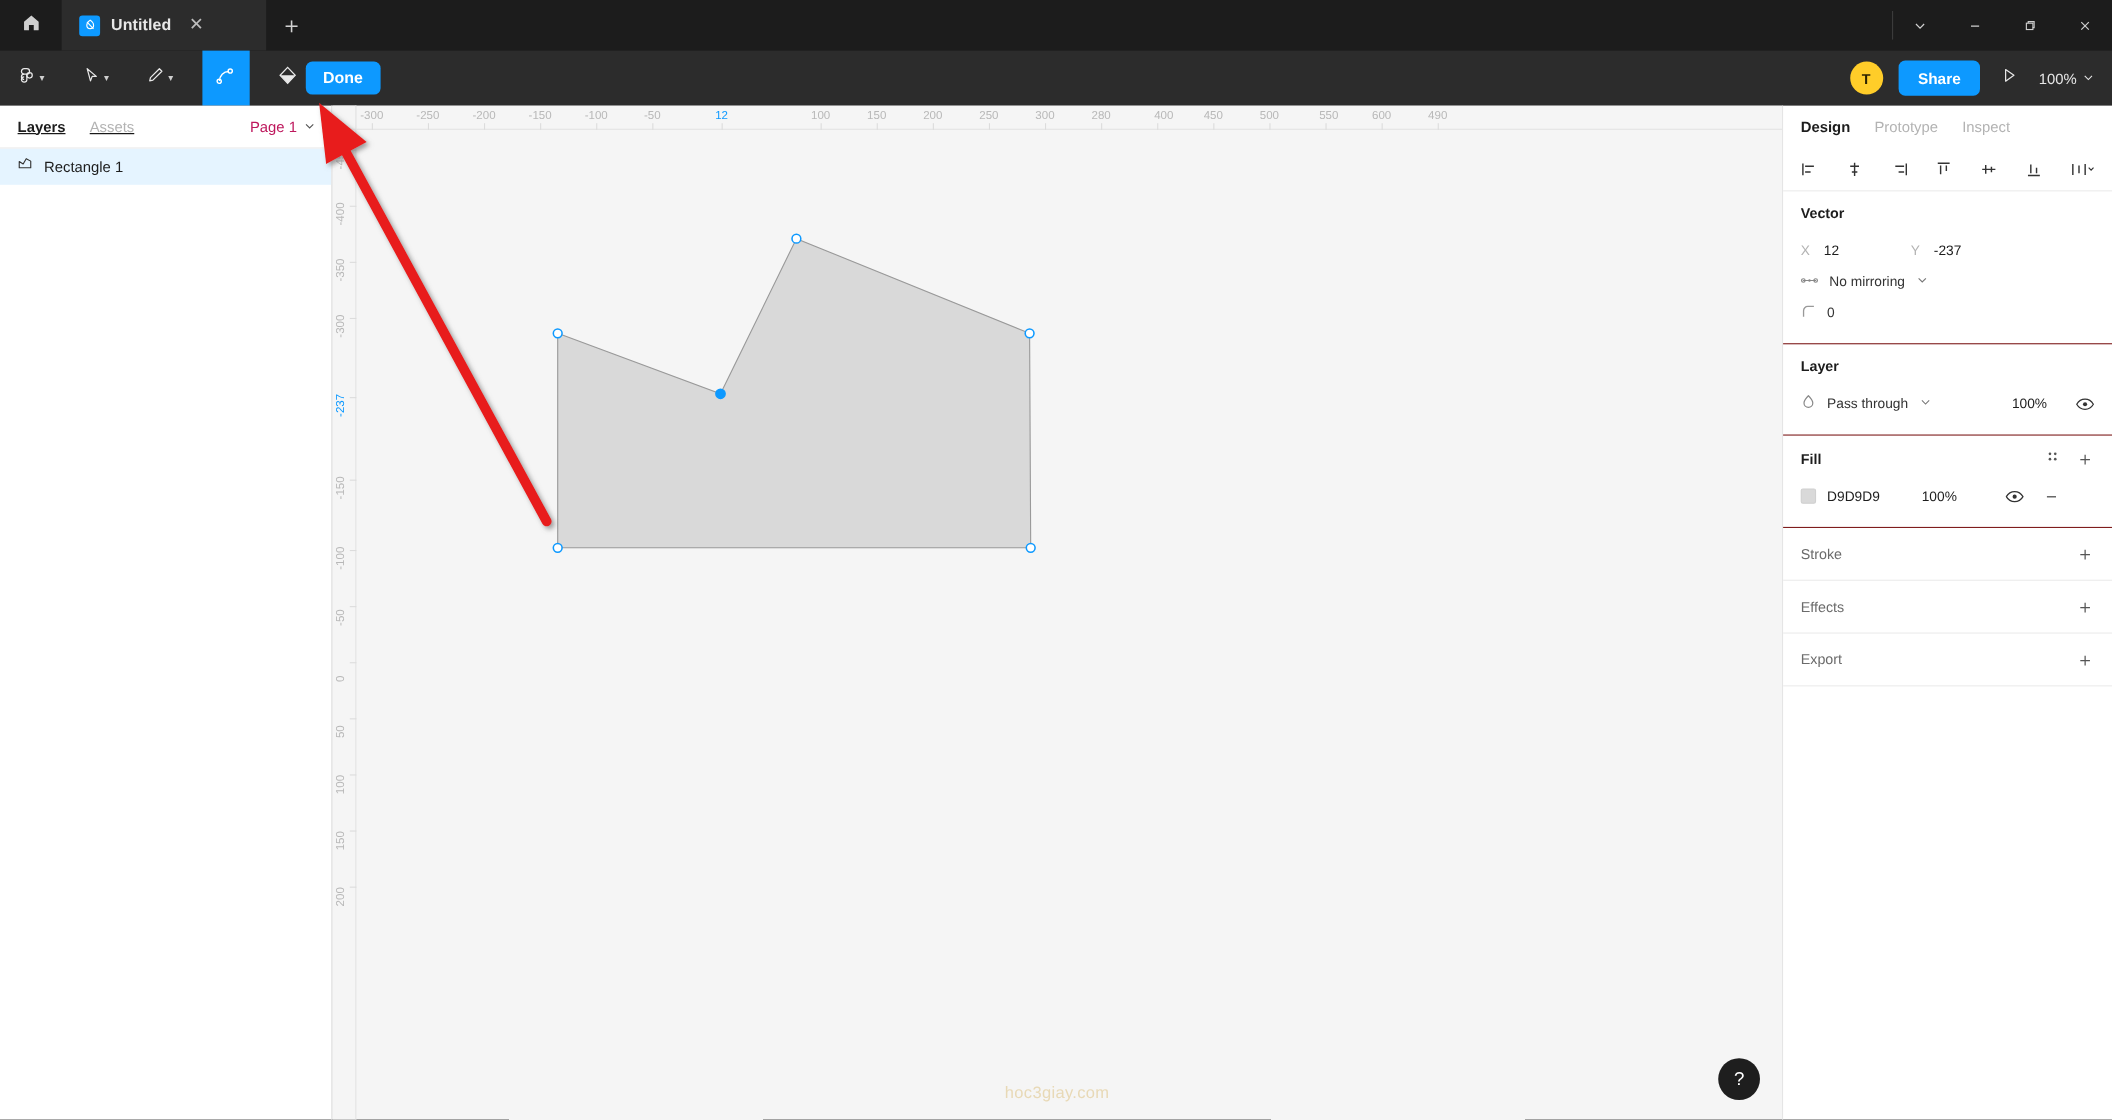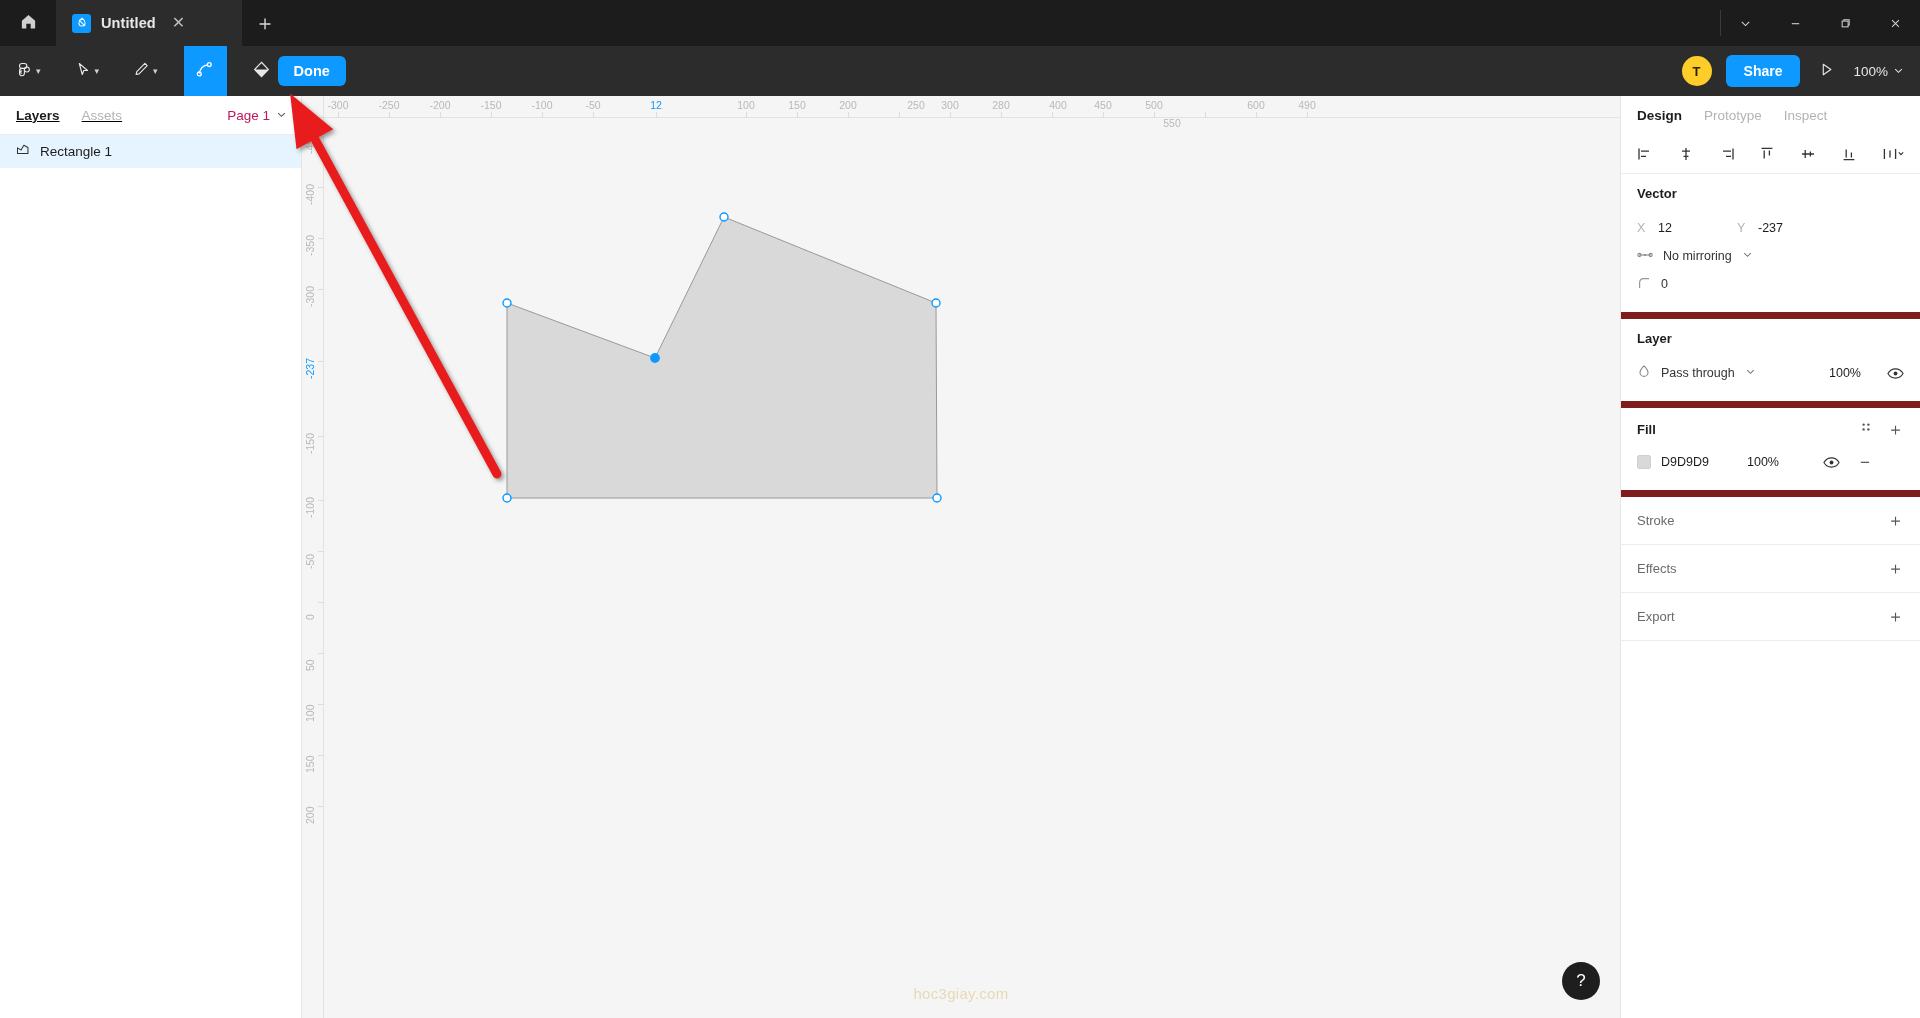--- a/index.html
+++ b/index.html
@@ -151,21 +151,21 @@
   .rp-tabs {
     height: 38px; display: flex; align-items: center; padding: 0 16px; gap: 22px;
   }
   .rp-tab { font-size: 13.5px; color: #b3b3b3; cursor: pointer; }
   .rp-tab.sel { color: #1d1d1d; font-weight: bold; }
   .align-bar {
     height: 40px; display: flex; align-items: center; justify-content: space-between;
     padding: 0 16px; border-bottom: 1px solid #ececec;
   }
   .align-ic { cursor: pointer; display: flex; align-items: center; }
-  .sec { padding: 12px 16px 14px 16px; border-bottom: 7px solid #7f1d1d; }
+  .sec { padding: 12px 16px 14px 16px; border-bottom: 1px solid #7f1d1d; }
   .sec-title { font-size: 13px; font-weight: bold; color: #1d1d1d; margin-bottom: 13px; }
   .row { display: flex; align-items: center; height: 28px; }
   .fld { display: flex; align-items: center; gap: 9px; width: 100px; }
   .fld-lab { font-size: 12.5px; color: #b3b3b3; width: 12px; }
   .fld-val { font-size: 12.5px; color: #1d1d1d; }
   .icon-txt { display: flex; align-items: center; gap: 10px; font-size: 12.5px; color: #333; cursor: pointer; }
   .sec-hdr { display: flex; align-items: center; justify-content: space-between; margin-bottom: 10px; }
   .sec-hdr-title { font-size: 13px; font-weight: bold; color: #1d1d1d; }
   .hdr-acts { display: flex; align-items: center; gap: 14px; }
   .plus { color: #555; font-size: 17px; cursor: pointer; line-height: 1; font-weight: 300; }
@@ -342,33 +342,33 @@
         <div class="rh-lab" style="left: 291px;">-50</div>
         <div class="rh-tick" style="left: 291px;"></div>
         <div class="rh-lab hi" style="left: 354px;">12</div>
         <div class="rh-tick" style="left: 354px;"></div>
         <div class="rh-lab" style="left: 444px;">100</div>
         <div class="rh-tick" style="left: 444px;"></div>
         <div class="rh-lab" style="left: 495px;">150</div>
         <div class="rh-tick" style="left: 495px;"></div>
         <div class="rh-lab" style="left: 546px;">200</div>
         <div class="rh-tick" style="left: 546px;"></div>
-        <div class="rh-lab" style="left: 614px;">250</div>
+        <div class="rh-lab" style="left: 597px;">250</div>
         <div class="rh-tick" style="left: 597px;"></div>
         <div class="rh-lab" style="left: 648px;">300</div>
         <div class="rh-tick" style="left: 648px;"></div>
         <div class="rh-lab" style="left: 699px;">280</div>
         <div class="rh-tick" style="left: 699px;"></div>
         <div class="rh-lab" style="left: 756px;">400</div>
         <div class="rh-tick" style="left: 750px;"></div>
         <div class="rh-lab" style="left: 801px;">450</div>
         <div class="rh-tick" style="left: 801px;"></div>
         <div class="rh-lab" style="left: 852px;">500</div>
         <div class="rh-tick" style="left: 852px;"></div>
-        <div class="rh-lab" style="left: 870px; margin-top: 18px;">550</div>
+        <div class="rh-lab" style="left: 906px;">550</div>
         <div class="rh-tick" style="left: 903px;"></div>
         <div class="rh-lab" style="left: 954px;">600</div>
         <div class="rh-tick" style="left: 954px;"></div>
         <div class="rh-lab" style="left: 1005px;">490</div>
         <div class="rh-tick" style="left: 1005px;"></div>
       </div>
     <div class="ruler-v" id="rulerV">
         <div class="rv-lab" style="top: 58px;">-450</div>
         <div class="rv-tick" style="top: 40px;"></div>
         <div class="rv-lab" style="top: 109px;">-400</div>

